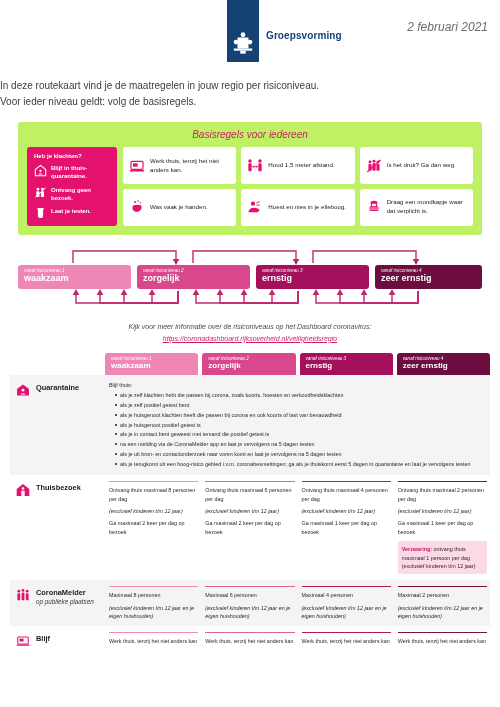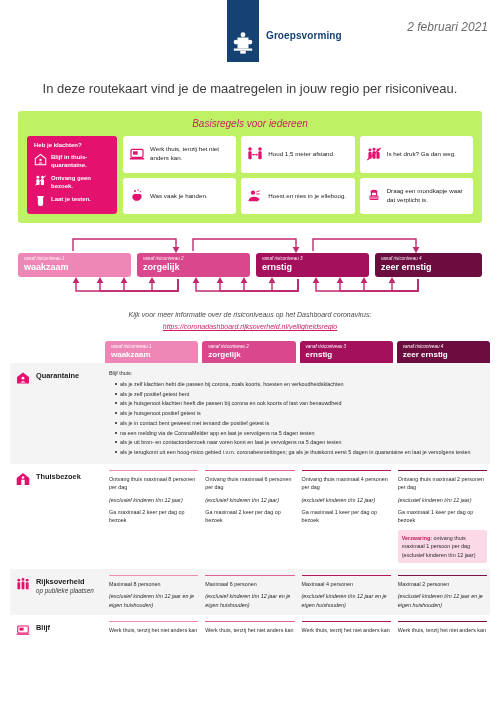--- a/index.html
+++ b/index.html
@@ -33,21 +33,21 @@
     font-size:12px;color:#6b6b6b;font-style:italic;
   }
 
   
   .title{
     text-align:center;
     font-size:19px;font-weight:bold;color:#cc1f66;
     margin:8px 0 9px 0;letter-spacing:-.2px;
   }
   .subtitle{
-    text-align:center;font-size:13px;color:#3d3d3d;line-height:1.62;
+    text-align:left;font-size:10px;color:#3d3d3d;line-height:1.62;
   }
 
   
   .basis{
     margin:12px 18px 0 18px;background:#bef264;border-radius:3px;
     padding:7px 9px 9px 9px;
   }
   .basis-title{
     text-align:center;font-size:10px;font-style:italic;color:#cc1f66;
     margin-bottom:7px;
@@ -142,20 +142,21 @@
         <circle cx="19.6" cy="13" r="2.6" fill="#fff"></circle>
         <rect x="9" y="22.6" width="6" height="3" fill="#fff"></rect>
       </svg>
     </div>
     <div class="logo-text">Groepsvorming</div>
     <div class="date">2 februari 2021</div>
   </div>
 
   <div class="subtitle">
     <div>In deze routekaart vind je de maatregelen in jouw regio per risiconiveau.</div>
+    <div>Voor ieder niveau geldt: volg de basisregels.</div>
   </div>
 
   <div class="basis">
     <div class="basis-title">Basisregels voor iedereen</div>
     <div class="basis-grid">
       <div class="klachten">
         <h4>Heb je klachten?</h4>
 
         <div class="klachten-item">
           <svg class="klachten-ico" viewBox="0 0 20 20">
@@ -410,21 +411,21 @@
       <div class="rowlabel">
         <svg class="ico" viewBox="0 0 20 20">
           <circle cx="4" cy="4.5" r="2" fill="currentColor"></circle>
             <rect x="2" y="7.5" width="4" height="10" rx="1.2" fill="currentColor"></rect>
           <circle cx="10" cy="3.5" r="2" fill="currentColor"></circle>
             <rect x="8" y="6.5" width="4" height="11" rx="1.2" fill="currentColor"></rect>
           <circle cx="16" cy="4.5" r="2" fill="currentColor"></circle>
             <rect x="14" y="7.5" width="4" height="10" rx="1.2" fill="currentColor"></rect>
         </svg>
         <div>
-          <div class="rl-main">Rijksoverheid</div>
+          <div class="rl-main">CoronaMelder</div>
           <div class="rl-sub">op publieke plaatsen</div>
         </div>
       </div>
       <div class="tcell">
         <div class="cell-top"></div>
         <p>Maximaal 8 personen</p>
         <p><em>(exclusief kinderen t/m 12 jaar en je eigen huishouden)</em></p>
       </div>
       <div class="tcell">
         <div class="cell-top l2"></div>

